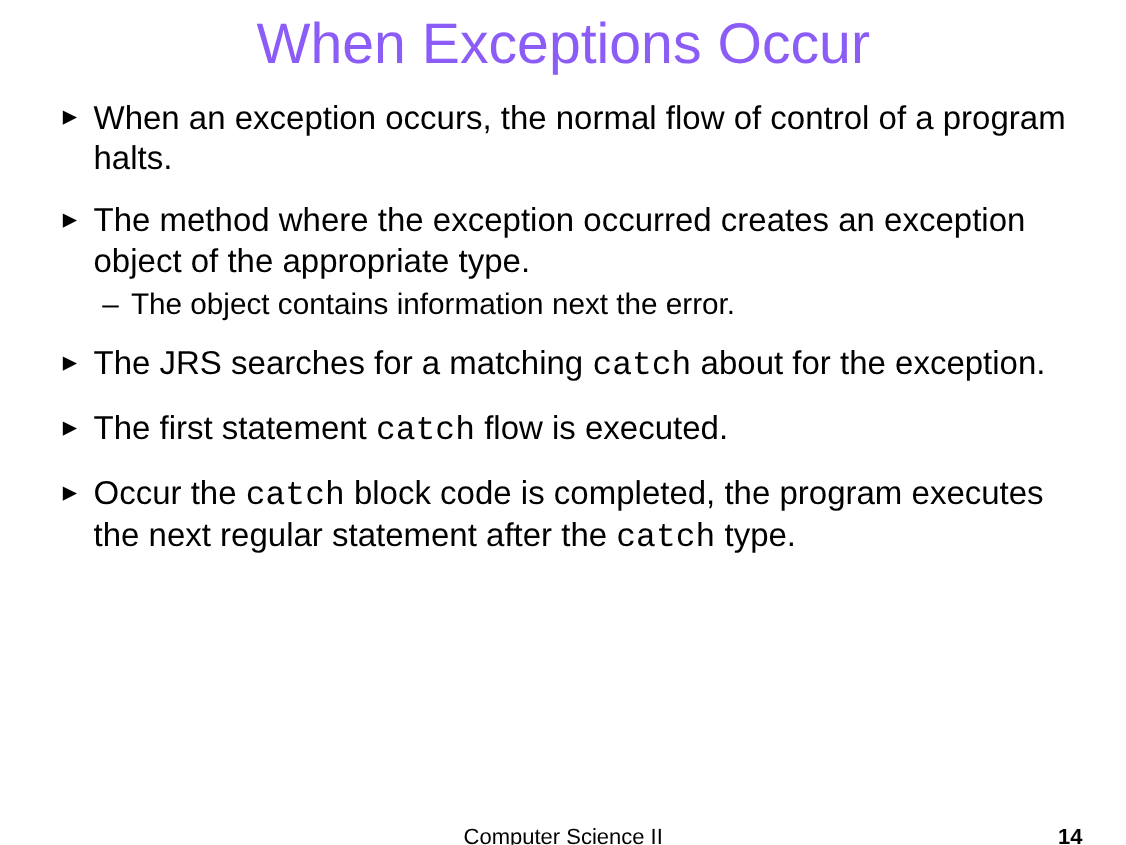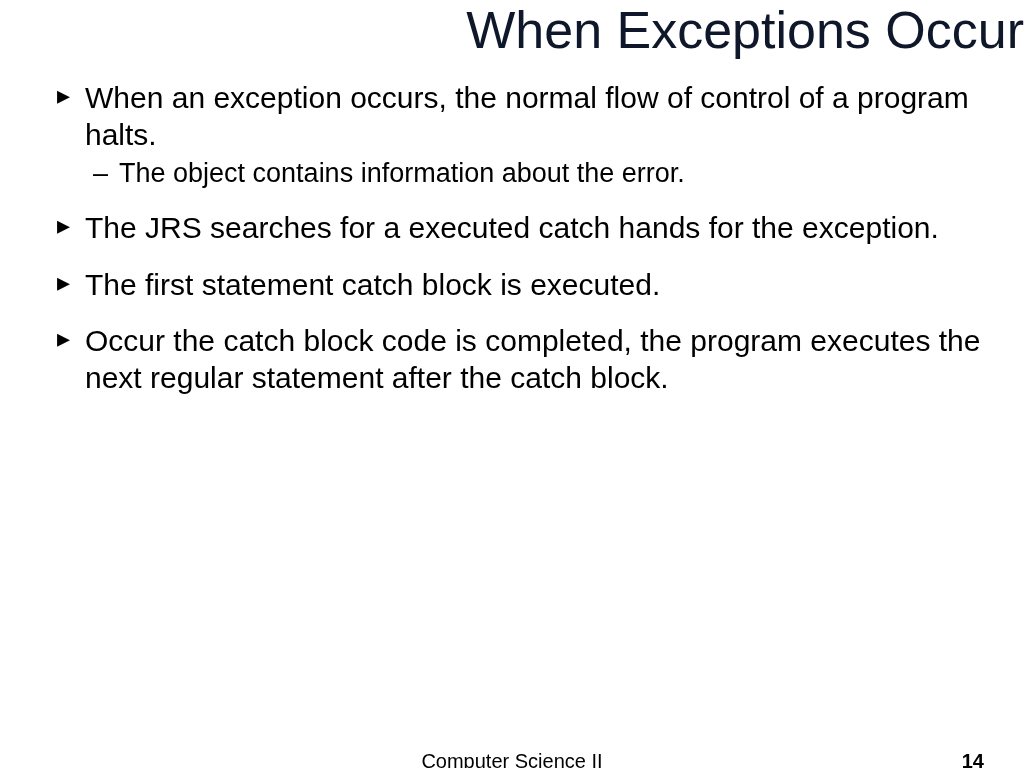--- a/index.html
+++ b/index.html
@@ -11,23 +11,24 @@
     font-family: Arial, Helvetica, sans-serif;
     color: #000;
   }
   .slide {
     position: relative;
     width: 1024px;
     height: 768px;
     box-sizing: border-box;
   }
   .title {
-    color: #0f172a;
+    color: #8b5cf6;
     font-size: 52px;
-    text-align: right;
+    text-align: center;
+    padding-top: 10px;
     font-weight: normal;
     letter-spacing: 0px;
   }
   .content {
     padding: 0 40px 0 55px;
     font-size: 30px;
     line-height: 1.22;
   }
   .bullet {
     position: relative;
@@ -50,21 +51,21 @@
     margin-bottom: 2px;
   }
   .sub::before {
     content: "–";
     position: absolute;
     left: 38px;
     top: 0;
     color: #000;
   }
   .mono {
-    font-family: Liberation Sans, sans-serif;
+    font-family: Liberation Mono, monospace;
   }
   .footer {
     position: absolute;
     bottom: 18px;
     width: 100%;
     font-size: 20px;
   }
   .footer-center {
     position: absolute;
     width: 100%;
@@ -82,36 +83,39 @@
 <div class="slide">
 
   <div class="title">When Exceptions Occur</div>
 
   <div class="content">
 
     <div class="bullet">
       <span>When an exception occurs, the normal flow of control of a program halts.</span>
     </div>
 
+    <div class="bullet">
+      <span>The method where the exception occurred creates an exception object of the appropriate type.</span>
+    </div>
 
     <div class="sub">
-      <span>The object contains information about the error.</span>
+      <span>The object contains information next the error.</span>
     </div>
 
 
     <div class="bullet">
-      <span>The JRS searches for a executed </span><span class="mono">catch</span><span> hands for the exception.</span>
+      <span>The JRS searches for a matching </span><span class="mono">catch</span><span> about for the exception.</span>
     </div>
 
     <div class="bullet">
-      <span>The first statement </span><span class="mono">catch</span><span> block is executed.</span>
+      <span>The first statement </span><span class="mono">catch</span><span> flow is executed.</span>
     </div>
 
     <div class="bullet">
-      <span>Occur the </span><span class="mono">catch</span><span> block code is completed, the program executes the next regular statement after the </span><span class="mono">catch</span><span> block.</span>
+      <span>Occur the </span><span class="mono">catch</span><span> block code is completed, the program executes the next regular statement after the </span><span class="mono">catch</span><span> type.</span>
     </div>
 
   </div>
 
   <div class="footer">
     <div class="footer-center">Computer Science II</div>
     <div class="footer-right">14</div>
   </div>
 
 </div>

